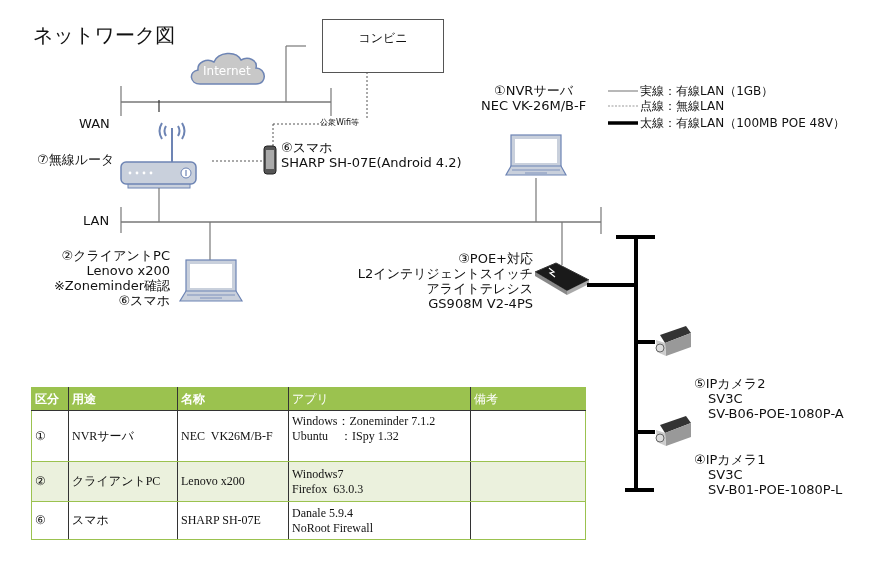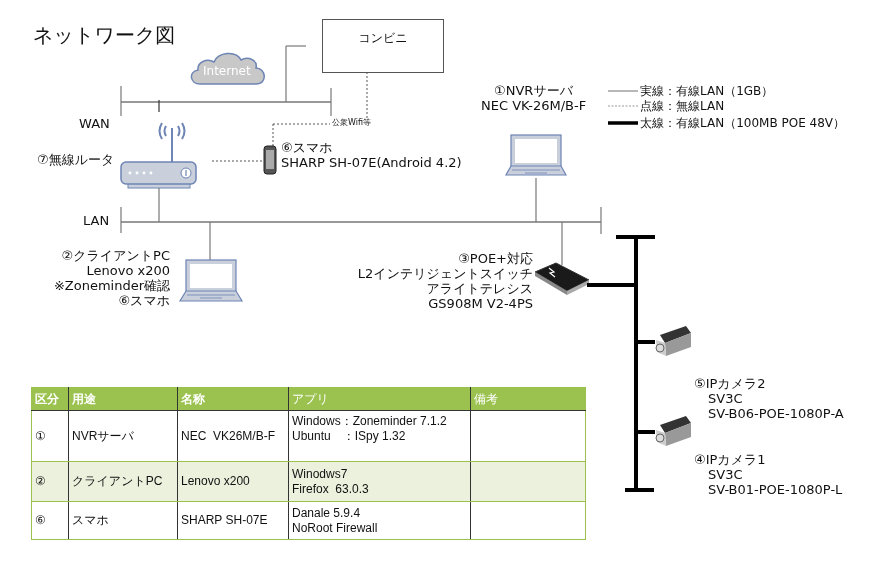--- a/index.html
+++ b/index.html
@@ -7,21 +7,21 @@
          font-family:"DejaVu Sans","Liberation Sans",sans-serif; color:#111; }
   .abs { position:absolute;margin-left:16px; }
   .lbl { position:absolute; font-size:13px; line-height:14px; white-space:nowrap; }
   .right { text-align:right; }
   #diagram { position:absolute; left:0; top:0; }
   .title { font-size:20px; left:33px; top:28px; letter-spacing:0px; }
   .conv-box { left:306px; top:19px; width:120px; height:52px; border:1px solid #555; background:#fff; }
   .conv-label { left:0; right:0; top:10px; text-align:center; font-size:12px; position:absolute; }
   .legend-row { font-size:12px; line-height:15px; }
   table.tbl { position:absolute; left:31px; top:387px; border-collapse:collapse;
-              font-family:Liberation Sans, sans-serif; font-size:12px;padding-left:14px; }
+              font-family:Liberation Serif, serif; font-size:12px;padding-left:14px; }
   table.tbl th { background:#9bc24f; color:#ffffff; text-align:left; font-weight:bold;
                  height:22px; padding:0 3px; border-left:1px solid #333; border-bottom:1px solid #333; font-size:12px; }
   table.tbl th:first-child { border-left:none; }
   table.tbl td { border-left:1px solid #333; border-bottom:1px solid #9bc24f; padding:0 3px;
                  vertical-align:middle; font-size:12px; line-height:15px; }
   table.tbl td:first-child { border-left:none; }
   table.tbl tr.alt td { background:#ebf1dd; }
   table.tbl { border:1px solid #9bc24f; }
   .th-app, .th-note { font-weight:normal !important; }
 </style>
@@ -129,21 +129,21 @@
 
 <div class="abs conv-box">
   <div class="conv-label">コンビニ</div>
 </div>
 
 <div class="lbl" style="left:203px;top:64px;color:#ffffff;font-size:12px;">Internet</div>
 
 <div class="lbl" style="left:79px;top:96px;margin-top:21px;">WAN</div>
 <div class="lbl" style="left:83px;top:214px;">LAN</div>
 
-<div class="lbl" style="left:332px;top:118px;font-size:8px;line-height:10px;">公衆Wifi等</div>
+<div class="lbl" style="left:320px;top:118px;font-size:8px;line-height:10px;">公衆Wifi等</div>
 
 <div class="lbl" style="left:37px;top:153px;">⑦無線ルータ</div>
 
 <div class="lbl" style="left:281px;top:140px;line-height:15px;">
   <div>⑥スマホ</div>
   <div>SHARP SH-07E(Android 4.2)</div>
 </div>
 
 <div class="lbl" style="left:481px;top:83px;text-align:center;line-height:15px;">
   <div>①NVRサーバ</div>

